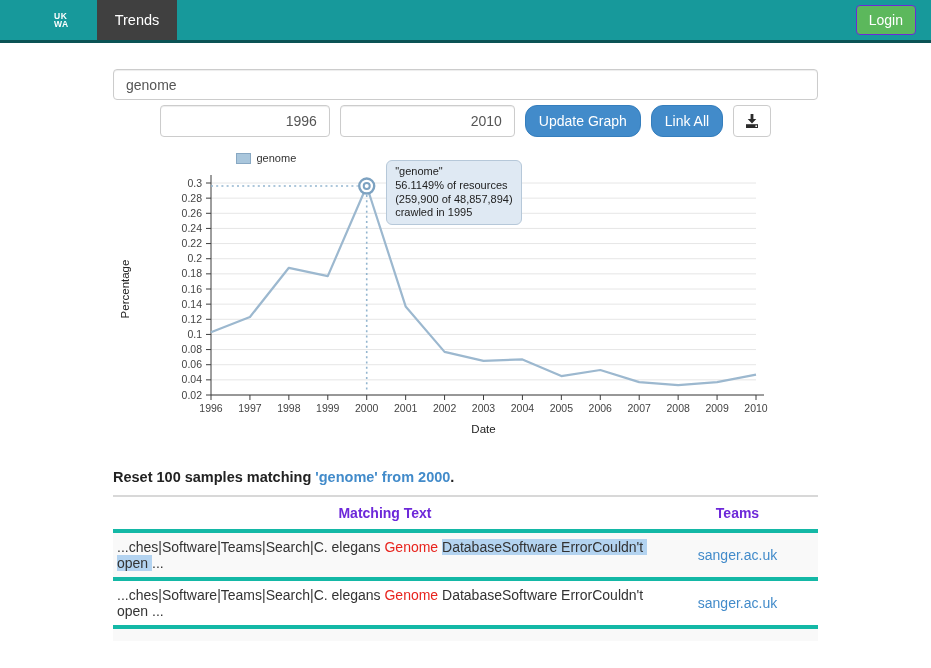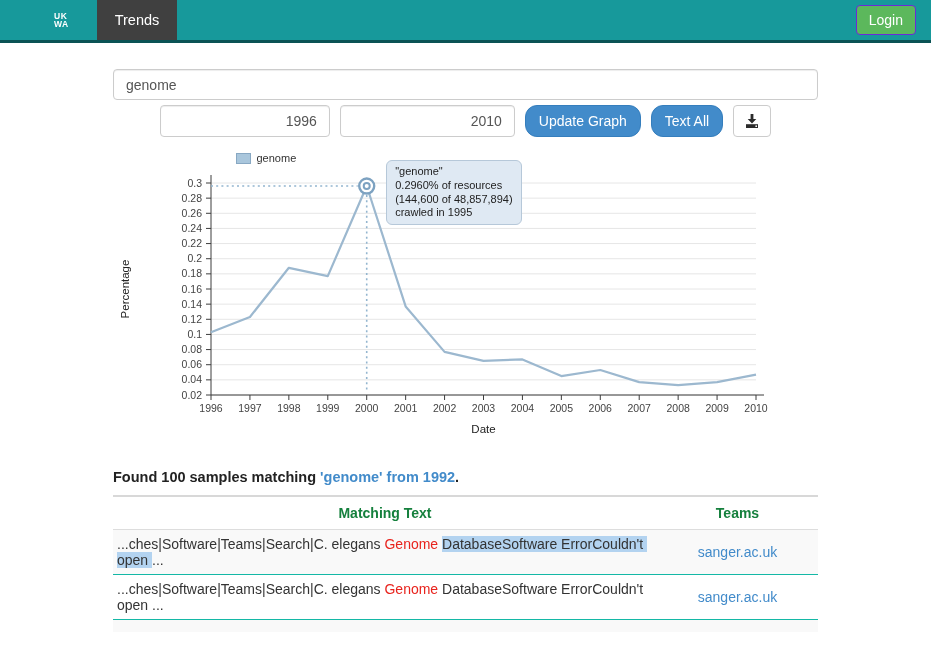--- a/index.html
+++ b/index.html
@@ -33,22 +33,22 @@
   .legend span.lbl{font-size:11px;color:#333;}
   .tick{font-size:10.5px;fill:#444;}
   .axis-label{font-size:11.5px;fill:#222;}
   .dash{stroke:#93b5cf;stroke-width:1.6;stroke-dasharray:2 3.2;}
   .chart-tooltip{position:absolute;background:#dfe9f3;border:1px solid #b6c8d9;border-radius:6px;padding:4px 8px;font-size:11px;line-height:1.25;color:#222;white-space:nowrap;}
 
   
   .found{margin:26px 0 10px;font-size:14.5px;font-weight:bold;color:#222;white-space:pre-wrap;}
   .found a{color:#428bca;text-decoration:none;cursor:pointer;}
   .results-table{width:100%;border-collapse:collapse;border-top:2px solid #d8d8d8;font-size:14px;}
-  .results-table th{padding:8px;border-bottom:1px solid #ddd;text-align:center;font-weight:bold;color:#15803d;}
-  .results-table td{padding:6px 4px;border-top:1px solid #14b8a6;}
+  .results-table th{padding:8px;border-bottom:1px solid #ddd;text-align:center;font-weight:bold;color:#6d28d9;}
+  .results-table td{padding:6px 4px;border-top:4px solid #14b8a6;}
   .results-table tbody tr:nth-child(odd){background:#f9f9f9;}
   .match-cell{white-space:pre-wrap;color:#333;}
   .link-cell{width:145px;text-align:center;}
   .link-cell a{color:#428bca;text-decoration:none;cursor:pointer;}
   .seg-keyword{color:#e8231d;}
   .seg-highlight{background:#b3d3f0;}
 </style>
 </head>
 <body>
 
@@ -68,21 +68,21 @@
 <main class="container">
 
   <div class="search-row">
     <input class="search-input" type="text" value="genome" style="">
   </div>
 
   <div class="controls-row">
     <input class="year-input year-from" type="text" value="1996" style="">
     <input class="year-input year-to" type="text" value="2010" style="">
     <button class="btn-primary">Update Graph</button>
-    <button class="btn-primary">Text All</button>
+    <button class="btn-primary">Link All</button>
     <button class="btn-download">
       <span>
         <svg width="16" height="16" viewBox="0 0 16 16">
           <path fill="#2b2b2b" d="M6.6 1h2.8v5h2.9L8 10.6 3.7 6h2.9z"></path>
           <path fill="#2b2b2b" d="M2 11.2h12v3.8H2z"></path>
           <circle cx="12.2" cy="13.2" r="0.9" fill="#fff"></circle>
         </svg>
       </span>
     </button>
   </div>
@@ -173,27 +173,27 @@
         <line x1="95" y1="19.028571428571432" x2="241.71428571428572" y2="19.028571428571432" class="dash"></line>
         <line x1="250.71428571428572" y1="28.028571428571432" x2="250.71428571428572" y2="225" class="dash"></line>
         <polyline points="95,165.15714285714287 133.92857142857144,150.01428571428573 172.85714285714286,100.80000000000001 211.78571428571428,109.12857142857143 250.71428571428572,19.028571428571432 289.6428571428571,139.4142857142857 328.57142857142856,184.84285714285713 367.5,193.92857142857144 406.42857142857144,192.4142857142857 445.35714285714283,209.07142857142858 484.2857142857143,203.01428571428573 523.2142857142858,215.12857142857146 562.1428571428571,218.1571428571429 601.0714285714286,215.12857142857146 640,207.55714285714288" fill="none" stroke="#9cb8cf" stroke-width="2.2" stroke-linejoin="round"></polyline>
         <circle cx="250.71428571428572" cy="19.028571428571432" r="7.5" fill="#fff" stroke="#7da2c1" stroke-width="2.4"></circle>
         <circle cx="250.71428571428572" cy="19.028571428571432" r="3" fill="#fff" stroke="#7da2c1" stroke-width="2"></circle>
         <text x="13" y="122" text-anchor="middle" class="axis-label" transform="rotate(-90 13 122)">Percentage</text>
         <text x="367.5" y="266" text-anchor="middle" class="axis-label">Date</text>
       </svg>
     <div class="chart-tooltip" id="chart-tooltip" style="left: 270.714px; top: 11.0286px;">
         <div>"genome"</div>
-        <div>0.2960% of resources</div>
-        <div>(144,600 of 48,857,894)</div>
+        <div>56.1149% of resources</div>
+        <div>(259,900 of 48,857,894)</div>
         <div>crawled in 1995</div>
       </div>
   </div>
 
-  <p class="found"><span>Found 100 samples matching </span><a>'genome' from 1992</a><span>.</span></p>
+  <p class="found"><span>Reset 100 samples matching </span><a>'genome' from 2000</a><span>.</span></p>
 
   <table class="results-table">
     <thead>
       <tr>
         <th>Matching Text</th>
         <th class="link-cell">Teams</th>
       </tr>
     </thead>
     <tbody id="results-body">
     <tr>

